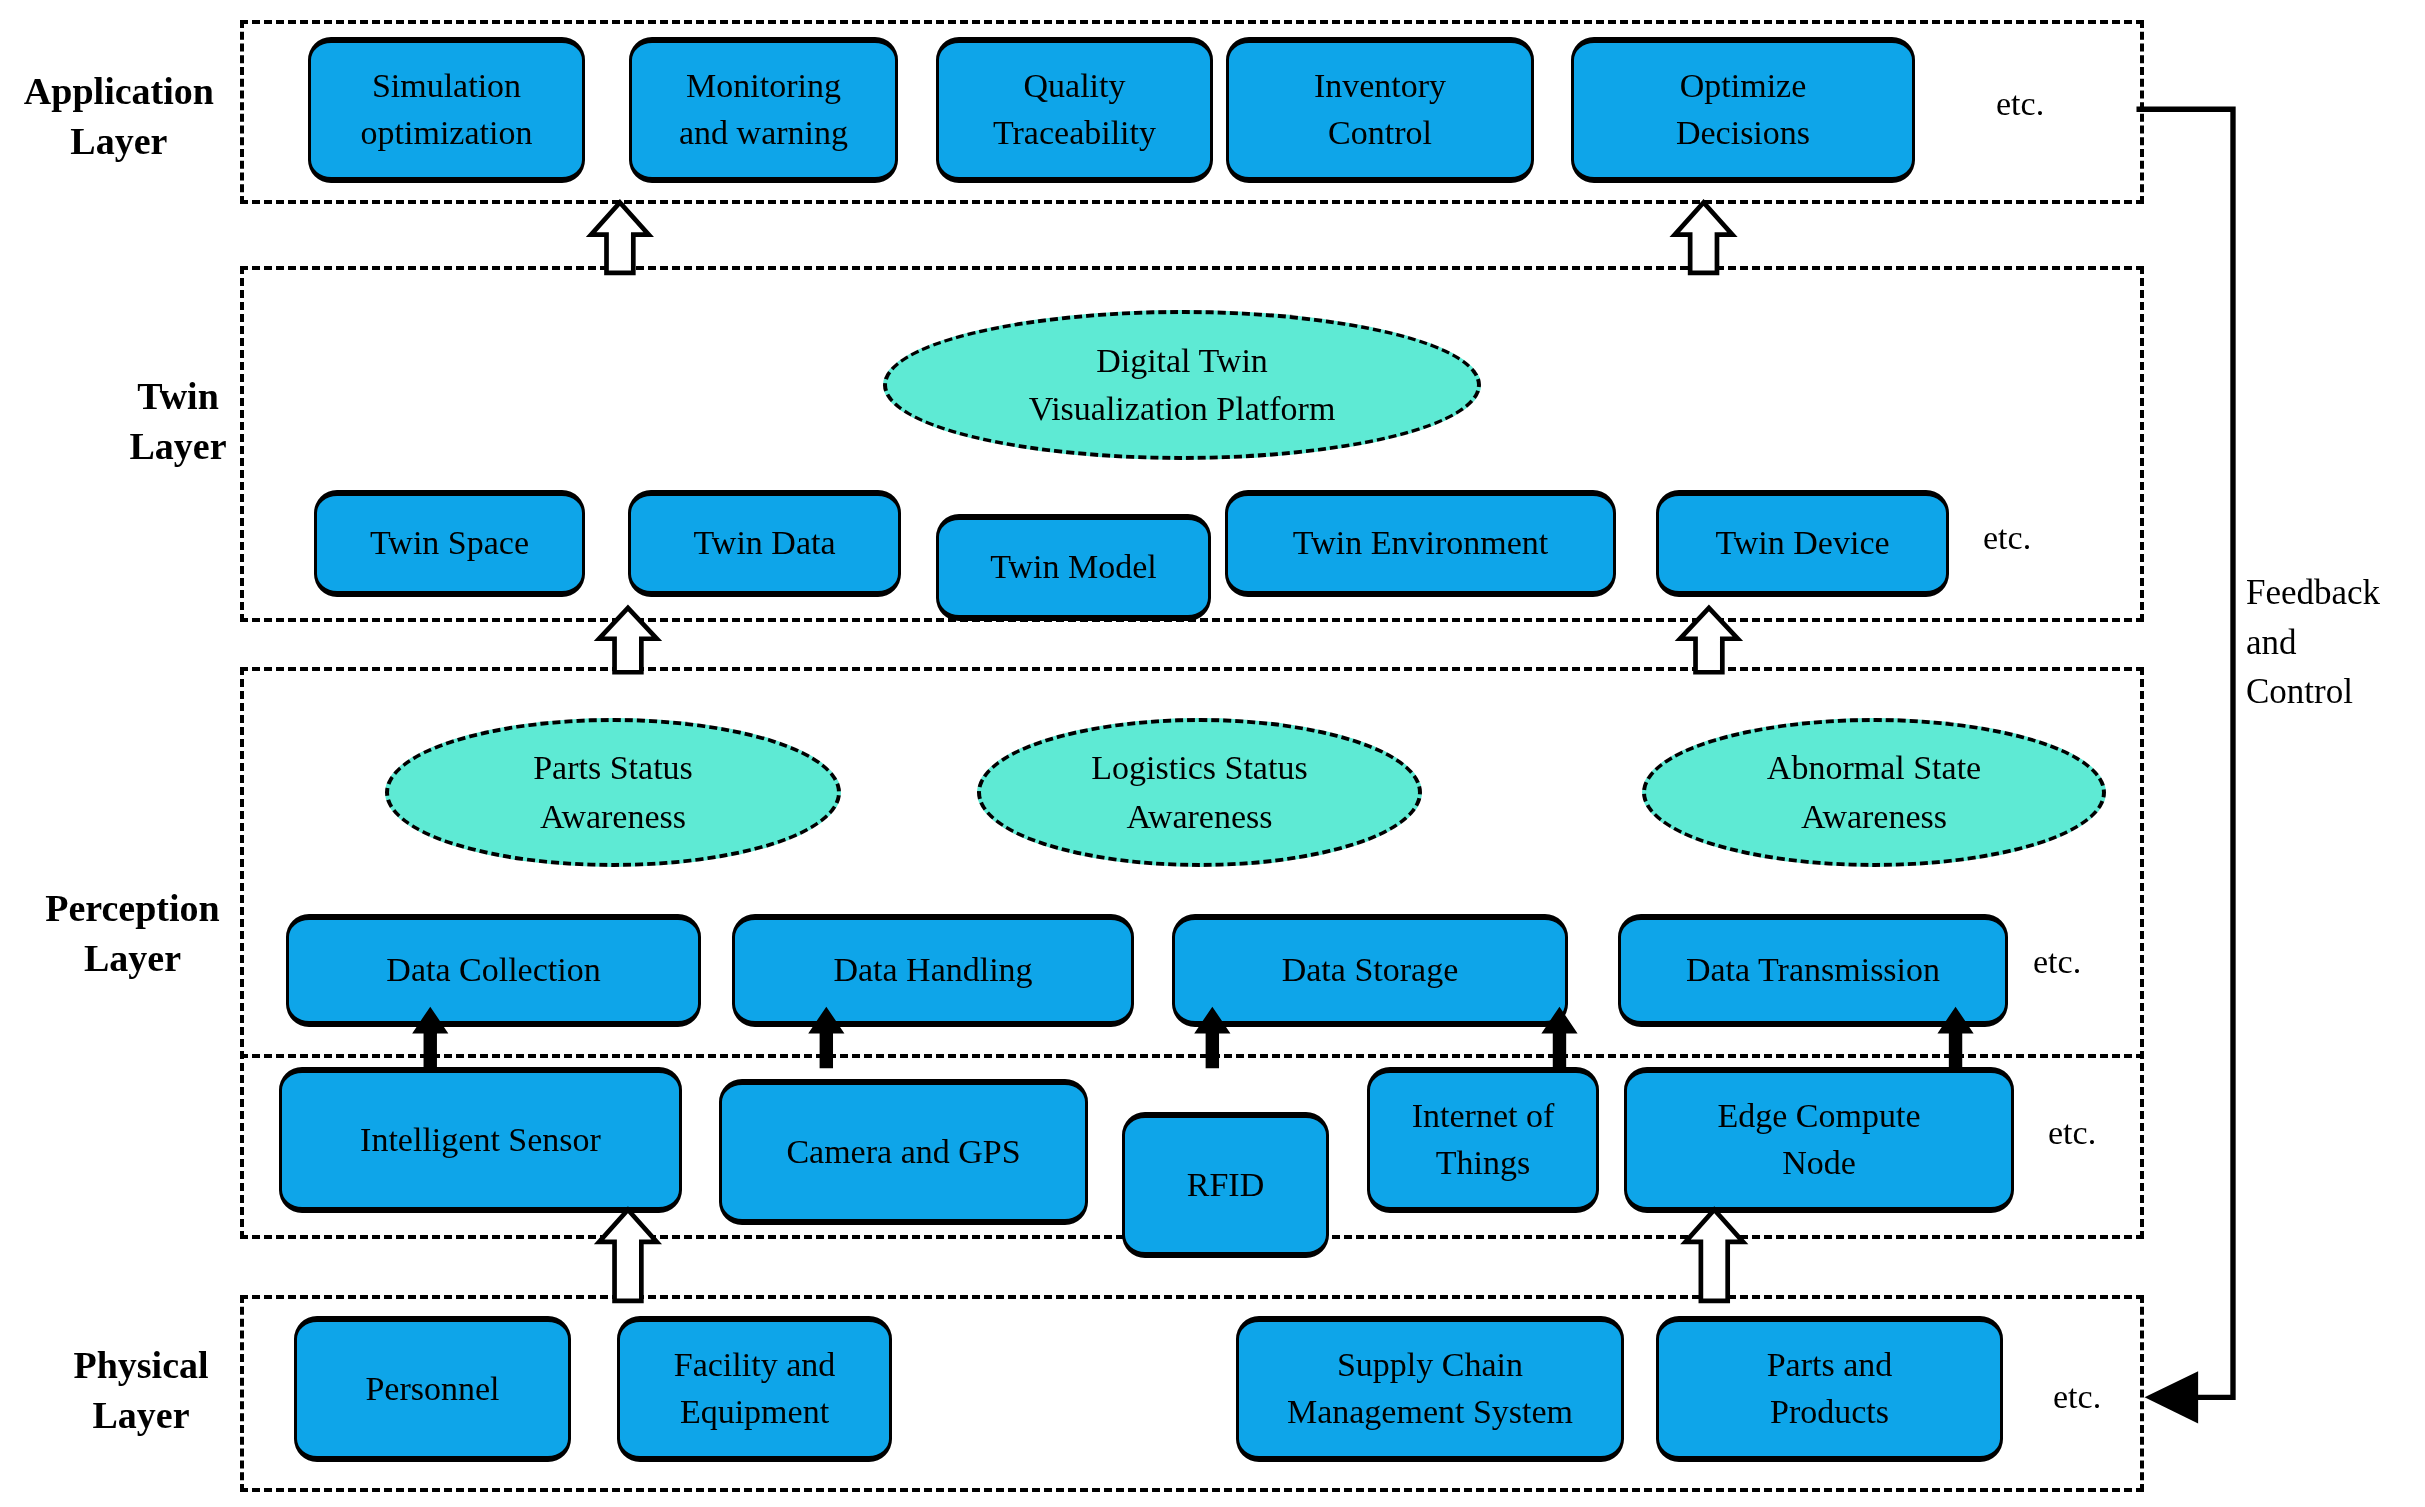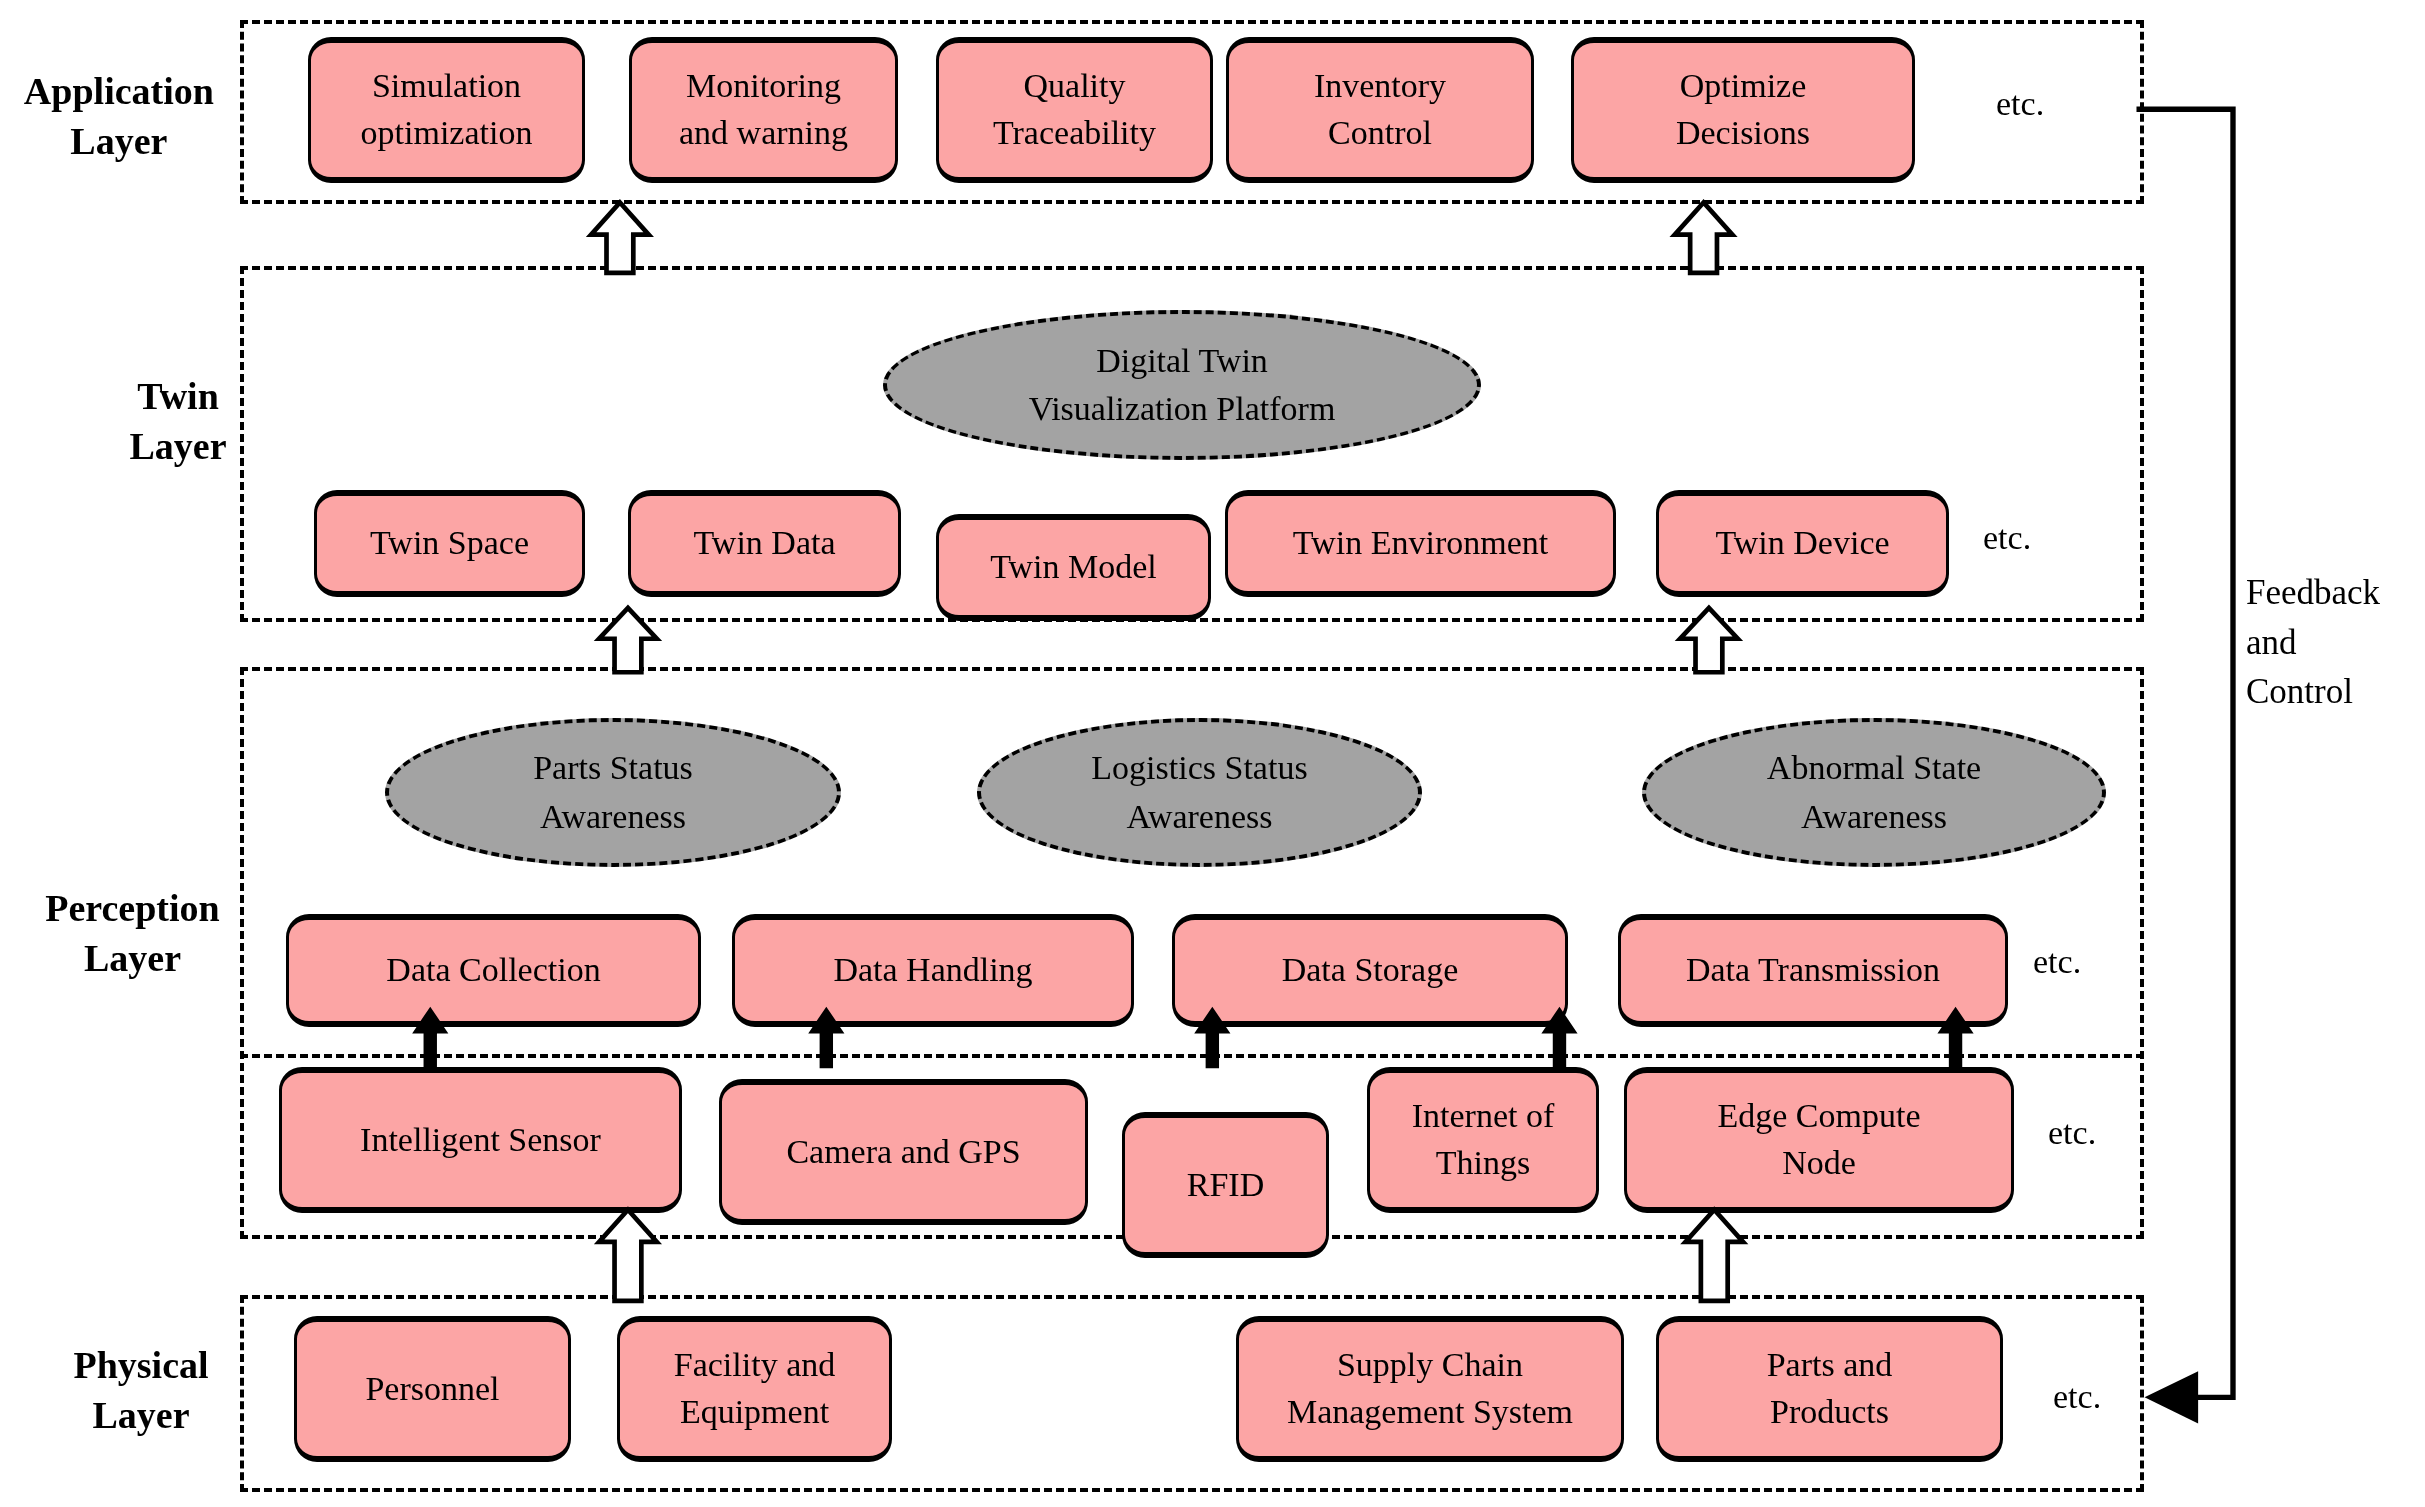--- a/index.html
+++ b/index.html
@@ -3,24 +3,24 @@
 <meta charset="utf-8">
 <style>
   html,body{margin:0;padding:0;background:#fff;}
   .canvas{position:relative;width:2426px;height:1508px;background:#ffffff;
           font-family:"Liberation Serif",serif;color:#000;overflow:hidden;}
   .layer{position:absolute;border:4px dashed #000;background:transparent;}
   .layer-label{position:absolute;font-weight:bold;font-size:38px;line-height:1.32;
                text-align:center;white-space:pre-line;}
   .rbox{position:absolute;border:solid #000;border-width:6px 3.4px;border-radius:23px;
         display:flex;align-items:center;justify-content:center;text-align:center;
-        font-size:34px;line-height:1.38;white-space:pre-line;background:#fca5a5;}
+        font-size:34px;line-height:1.38;white-space:pre-line;background:#0ea5e9;}
   .ellipse{position:absolute;border:4px dashed #000;border-radius:50%;
            display:flex;align-items:center;justify-content:center;text-align:center;
-           font-size:34px;line-height:1.42;white-space:pre-line;background:#a3a3a3;}
+           font-size:34px;line-height:1.42;white-space:pre-line;background:#5eead4;}
   .etc{position:absolute;font-size:34px;line-height:1.2;}
   .divider{position:absolute;left:-4px;right:-4px;height:0;border-top:4.7px dashed #000;}
   .overlay{position:absolute;left:0;top:0;width:2426px;height:1508px;pointer-events:none;}
   .fb-label{position:absolute;font-size:35px;line-height:1.42;text-align:left;white-space:pre-line;font-family:Liberation Serif, serif;}
 </style>
 </head>
 <body>
 
 <div class="canvas">
 

